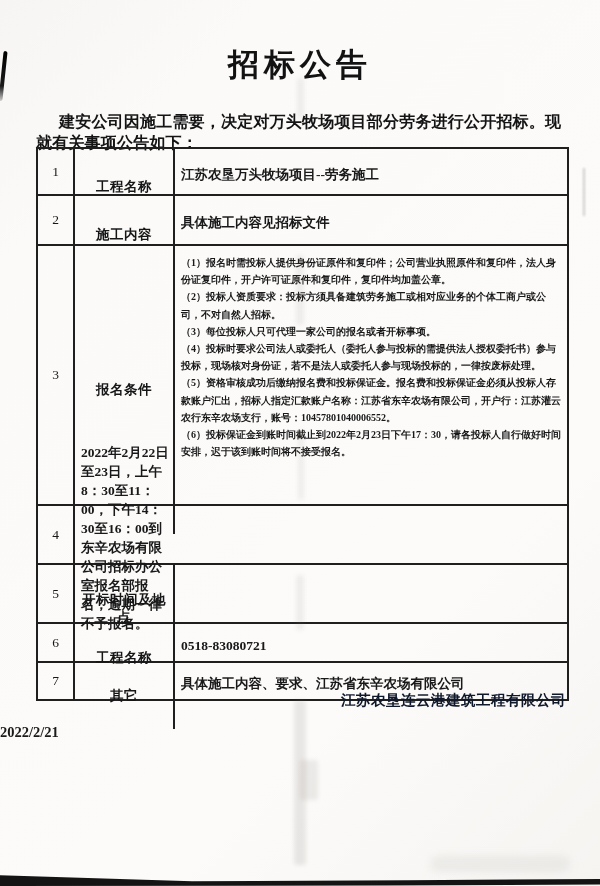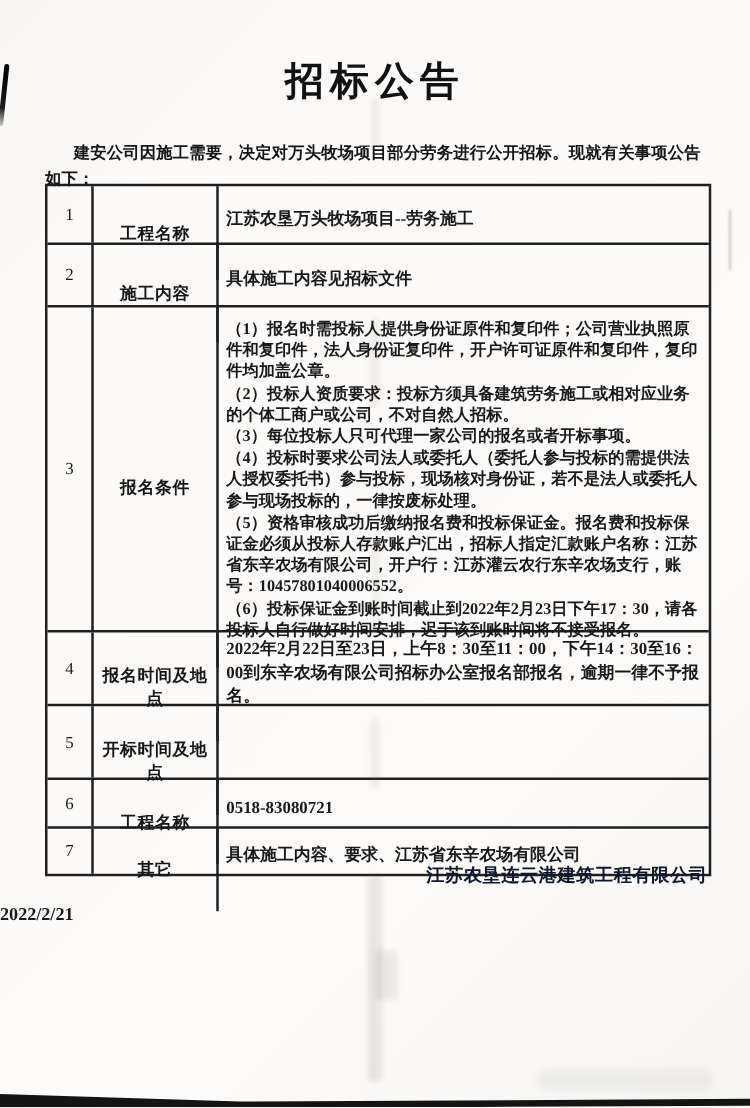--- a/index.html
+++ b/index.html
@@ -11,21 +11,21 @@
   }
   .page{position:absolute;inset:0;}
   .doc-title{
     position:absolute;top:44px;left:0;width:100%;
     text-align:center;font-size:31px;font-weight:700;letter-spacing:5px;
     color:#121212;
   }
   .intro{
     position:absolute;top:111px;left:36px;width:532px;
     font-family:"Liberation Sans","DejaVu Sans",sans-serif;
-    font-size:13px;font-weight:700;line-height:21px;color:#141414;
+    font-size:16px;font-weight:700;line-height:21px;color:#141414;
     text-indent:23px;letter-spacing:0.2px;
   }
   .tender-table{
     position:absolute;left:36px;top:147px;width:529px;
     border:2px solid #1f1f1f;background:transparent;
   }
   .trow{display:grid;grid-template-columns:37px 100px 1fr;border-top:2px solid #1f1f1f;}
   .trow:first-child{border-top:none;}
   .cell{display:flex;align-items:center;min-height:100%;}
   .cell-no{justify-content:center;font-size:13.5px;border-right:2px solid #1f1f1f;}
@@ -38,21 +38,21 @@
     font-size:13.5px;font-weight:600;line-height:18px;
     padding:3px 6px 3px 6px;color:#191919;
   }
   .r1{height:45px;}
   .r2{height:48px;}
   .r3{height:258px;}
   .r4{height:57px;}
   .r5{height:57px;}
   .r6{height:37px;}
   .r7{height:36px;}
-  .r3 .cell-content{white-space:pre-line;line-height:17.2px;font-size:13px;align-items:flex-start;padding-top:8px;}
+  .r3 .cell-content{white-space:pre-line;line-height:17.2px;font-size:10px;align-items:flex-start;padding-top:8px;}
   .r4 .cell-content,.r5 .cell-content{line-height:19px;}
   .footer-company{
     position:absolute;top:691px;left:0;width:566px;
     text-align:right;font-size:14.5px;font-weight:700;color:#0f172a;
     letter-spacing:0.5px;
   }
   .footer-date{
     position:absolute;top:724px;left:0;width:546px;
     font-size:14.5px;font-weight:700;color:#1a1a1a;
     font-family:"Liberation Serif","DejaVu Serif",serif;
@@ -107,21 +107,20 @@
       <div class="cell cell-content">（1）报名时需投标人提供身份证原件和复印件；公司营业执照原件和复印件，法人身份证复印件，开户许可证原件和复印件，复印件均加盖公章。
 （2）投标人资质要求：投标方须具备建筑劳务施工或相对应业务的个体工商户或公司，不对自然人招标。
 （3）每位投标人只可代理一家公司的报名或者开标事项。
 （4）投标时要求公司法人或委托人（委托人参与投标的需提供法人授权委托书）参与投标，现场核对身份证，若不是法人或委托人参与现场投标的，一律按废标处理。
 （5）资格审核成功后缴纳报名费和投标保证金。报名费和投标保证金必须从投标人存款账户汇出，招标人指定汇款账户名称：江苏省东辛农场有限公司，开户行：江苏灌云农行东辛农场支行，账号：10457801040006552。
 （6）投标保证金到账时间截止到2022年2月23日下午17：30，请各投标人自行做好时间安排，迟于该到账时间将不接受报名。</div>
     </div>
 
     <div class="trow r4">
       <div class="cell cell-no">4</div>
-      <div class="cell cell-label">报名时间及地点</div>
       <div class="cell cell-content">2022年2月22日至23日，上午8：30至11：00，下午14：30至16：00到东辛农场有限公司招标办公室报名部报名，逾期一律不予报名。</div>
     </div>
 
     <div class="trow r5">
       <div class="cell cell-no">5</div>
       <div class="cell cell-label">开标时间及地点</div>
     </div>
 
     <div class="trow r6">
       <div class="cell cell-no">6</div>

